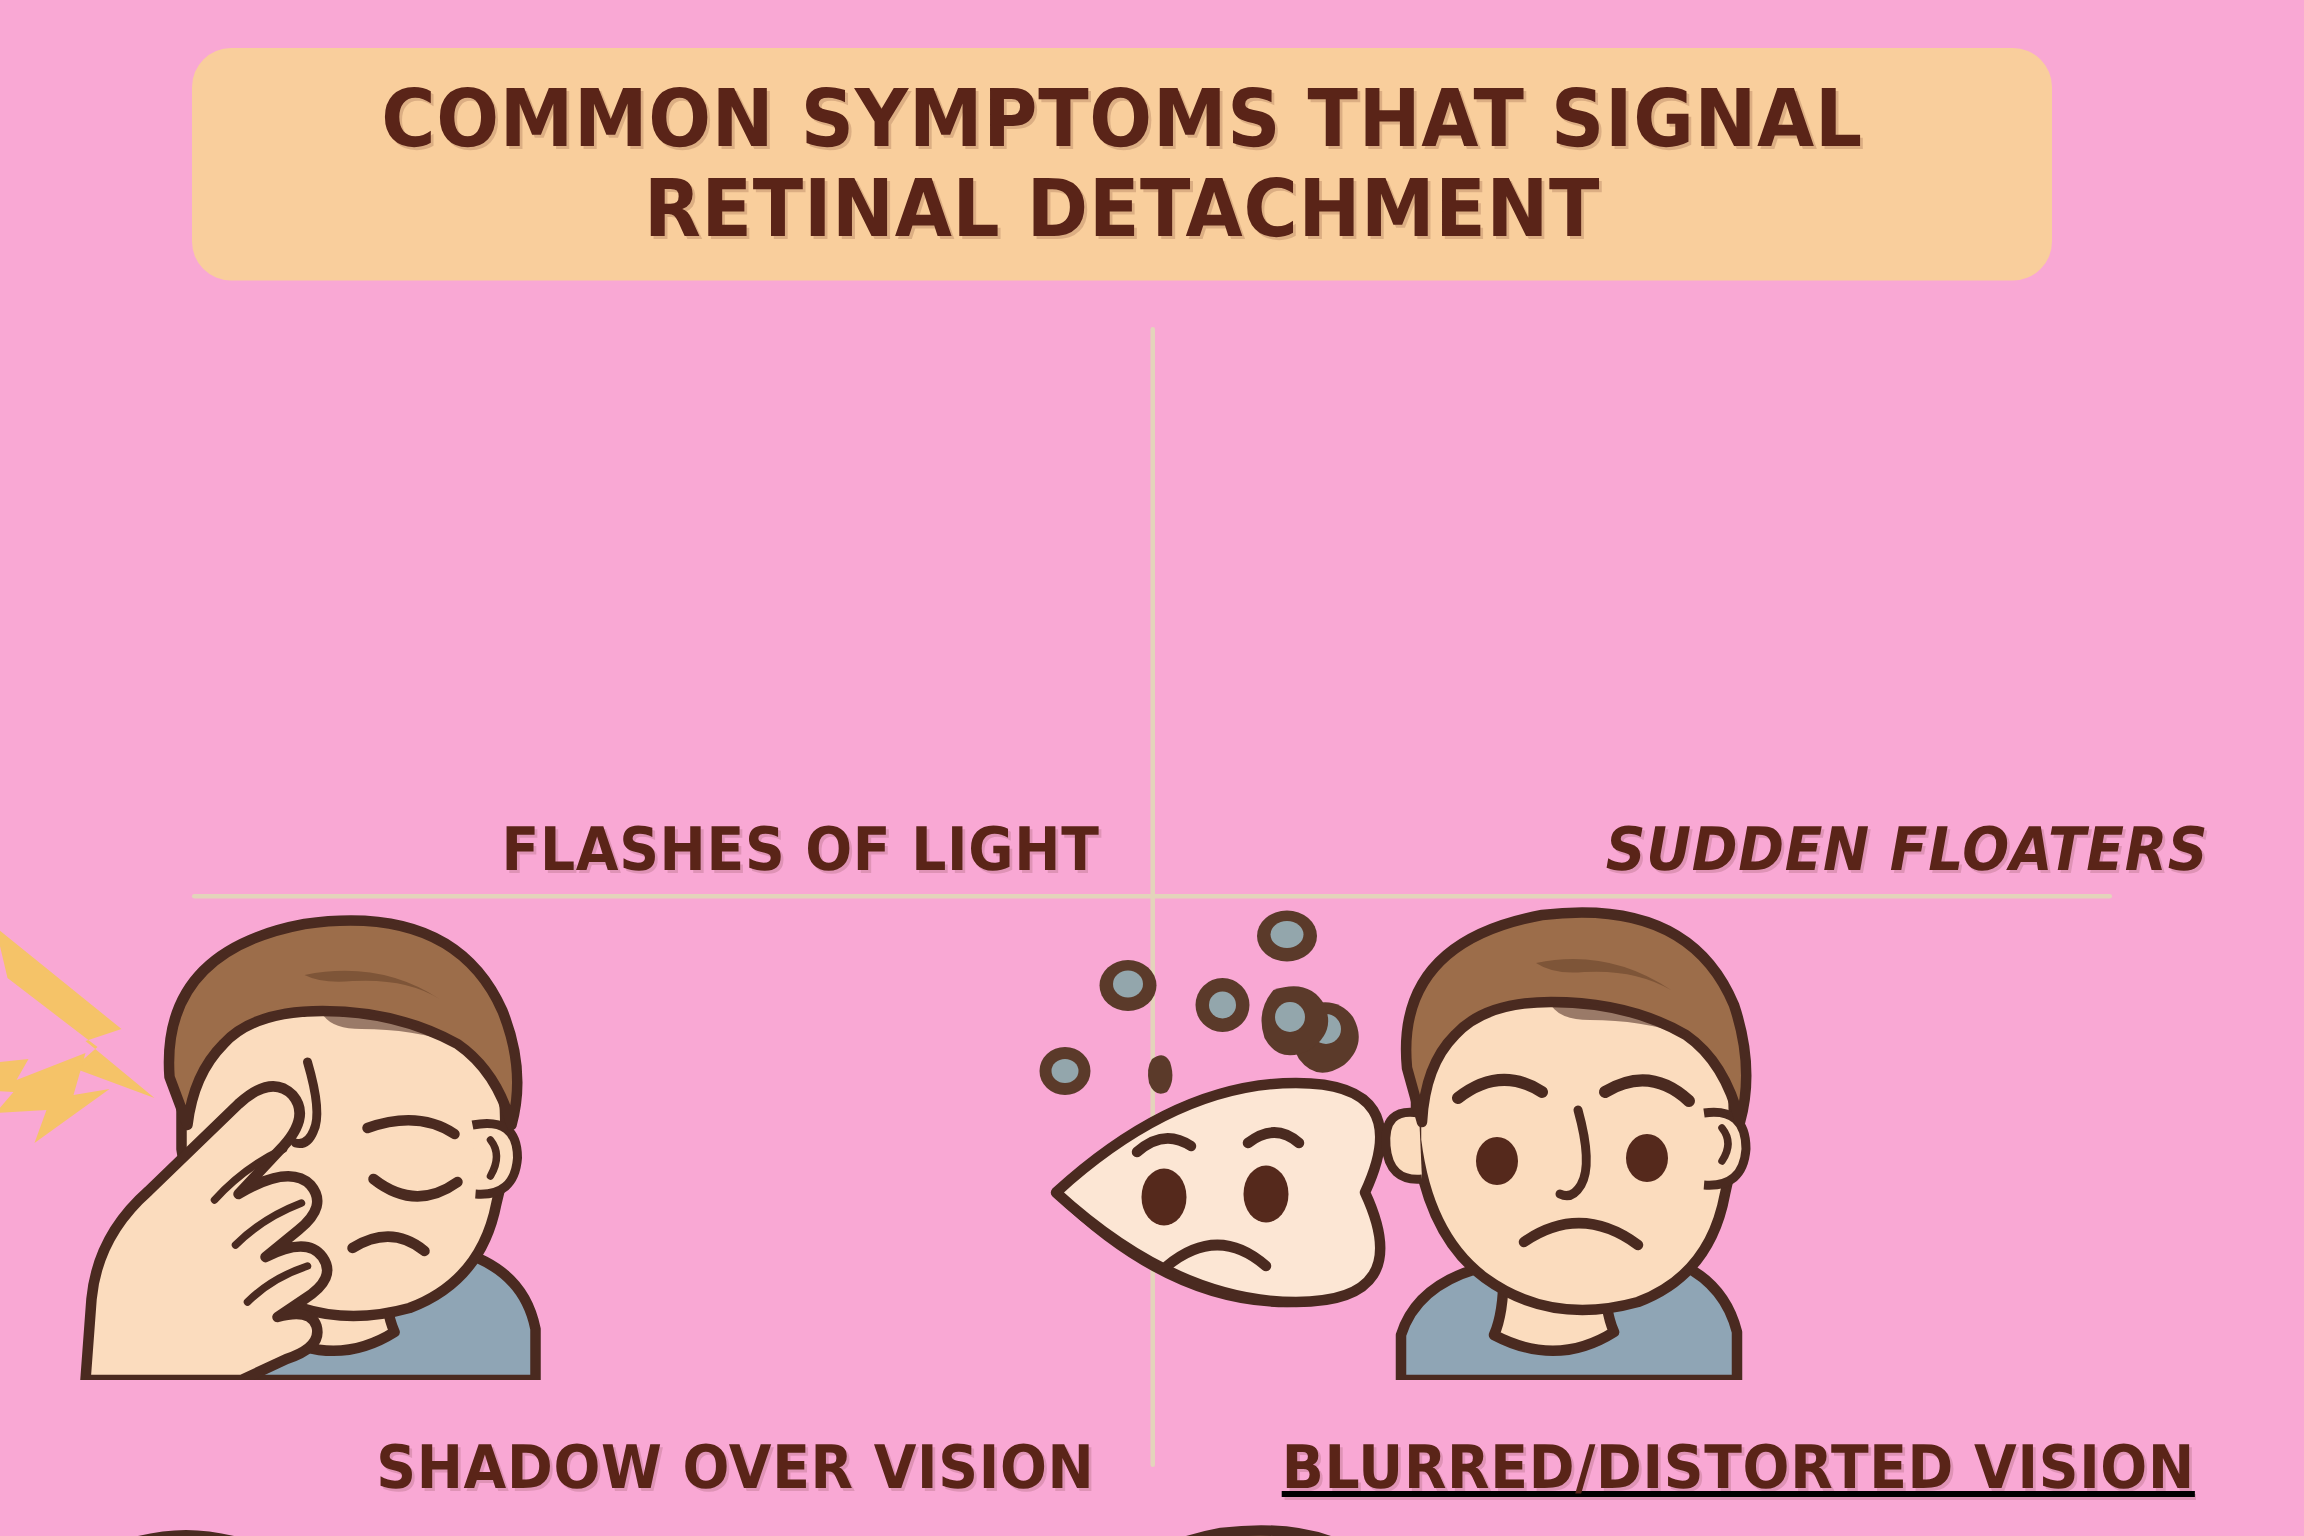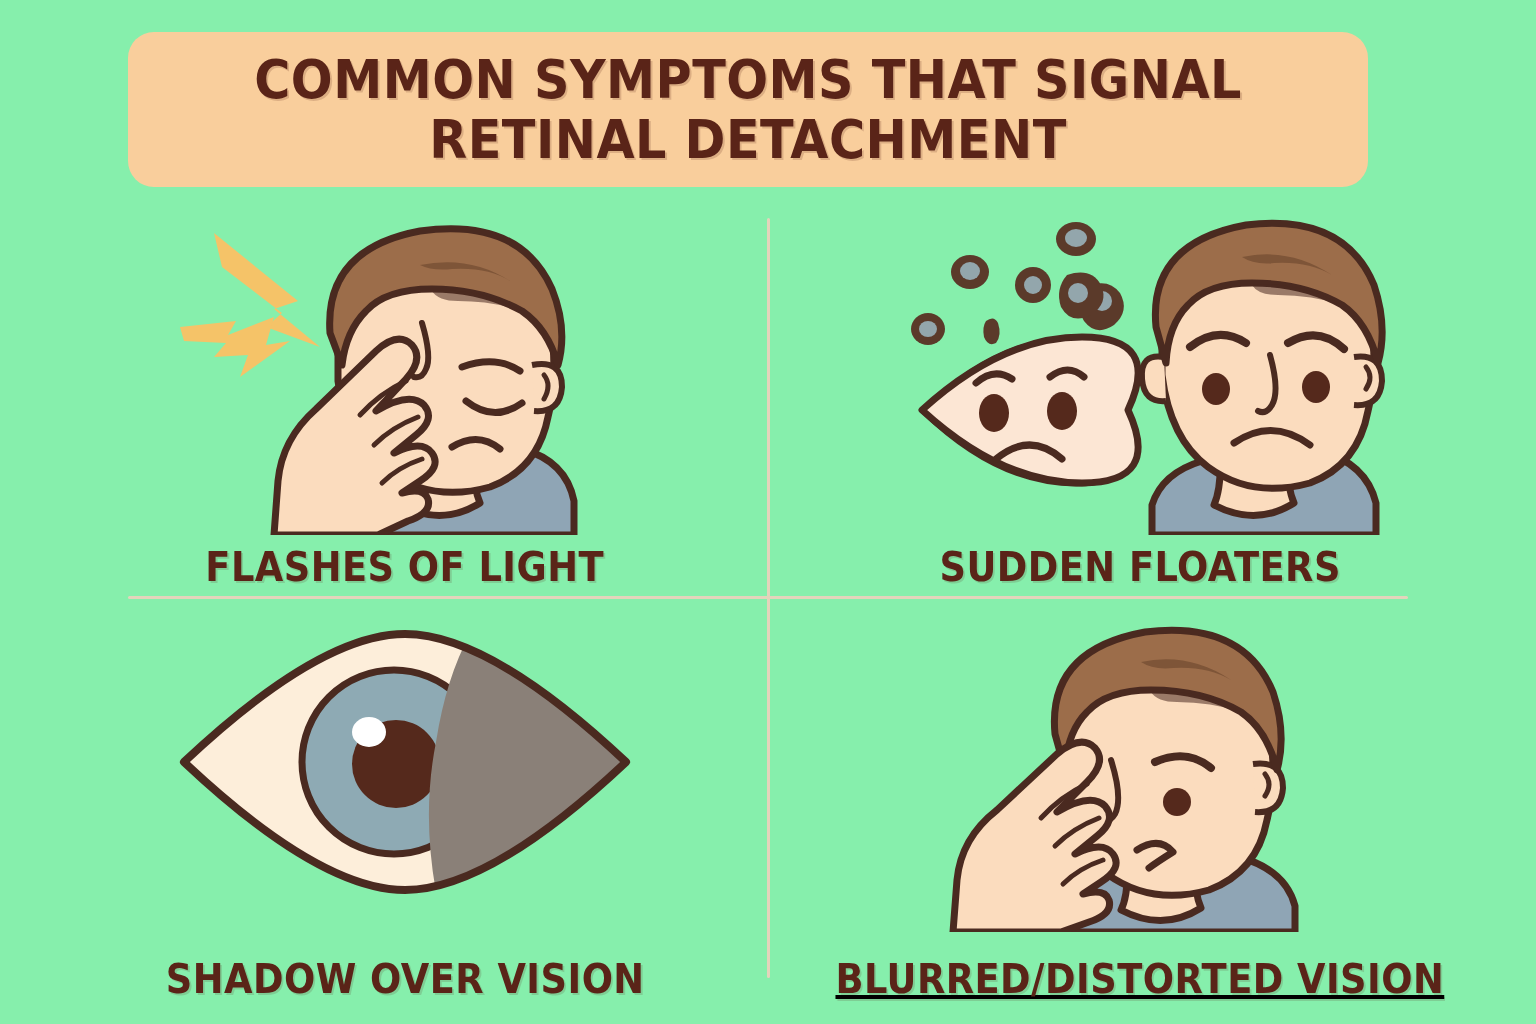--- a/index.html
+++ b/index.html
@@ -10,21 +10,21 @@
   body {
     width: 1536px;
     height: 1024px;
     overflow: hidden;
     font-family: "DejaVu Sans", sans-serif;
   }
   .poster {
     position: relative;
     width: 1536px;
     height: 1024px;
-    background: #86efac;
+    background: #f9a8d4;
   }
 
   
   .title-banner {
     position: absolute;
     left: 128px;
     top: 32px;
     width: 1240px;
     height: 155px;
     background: #F9CE9C;
@@ -64,26 +64,26 @@
     width: 1280px;
     height: 3px;
     background: #E3D4BB;
     border-radius: 2px;
   }
 
   
   .quad {
     position: absolute;
     display: flex;
-    flex-direction: column;
-    align-items: center;
+    flex-direction: row;
+    align-items: flex-end;
     justify-content: flex-start;
   }
   .q1 { left: 60px;  top: 205px; width: 690px; height: 385px; }
-  .q2 { left: 790px; top: 205px; width: 700px; height: 385px; }
+  .q2 { left: 790px; top: 205px; width: 700px; height: 385px; font-style: italic; }
   .q3 { left: 60px;  top: 612px; width: 690px; height: 390px; gap: 41px; }
   .q4 { left: 790px; top: 612px; width: 700px; height: 390px; text-decoration: underline; }
 
   .art {
     position: relative;
     width: 100%;
     flex: 1 1 auto;
   }
   .caption {
     color: #5A2418;

